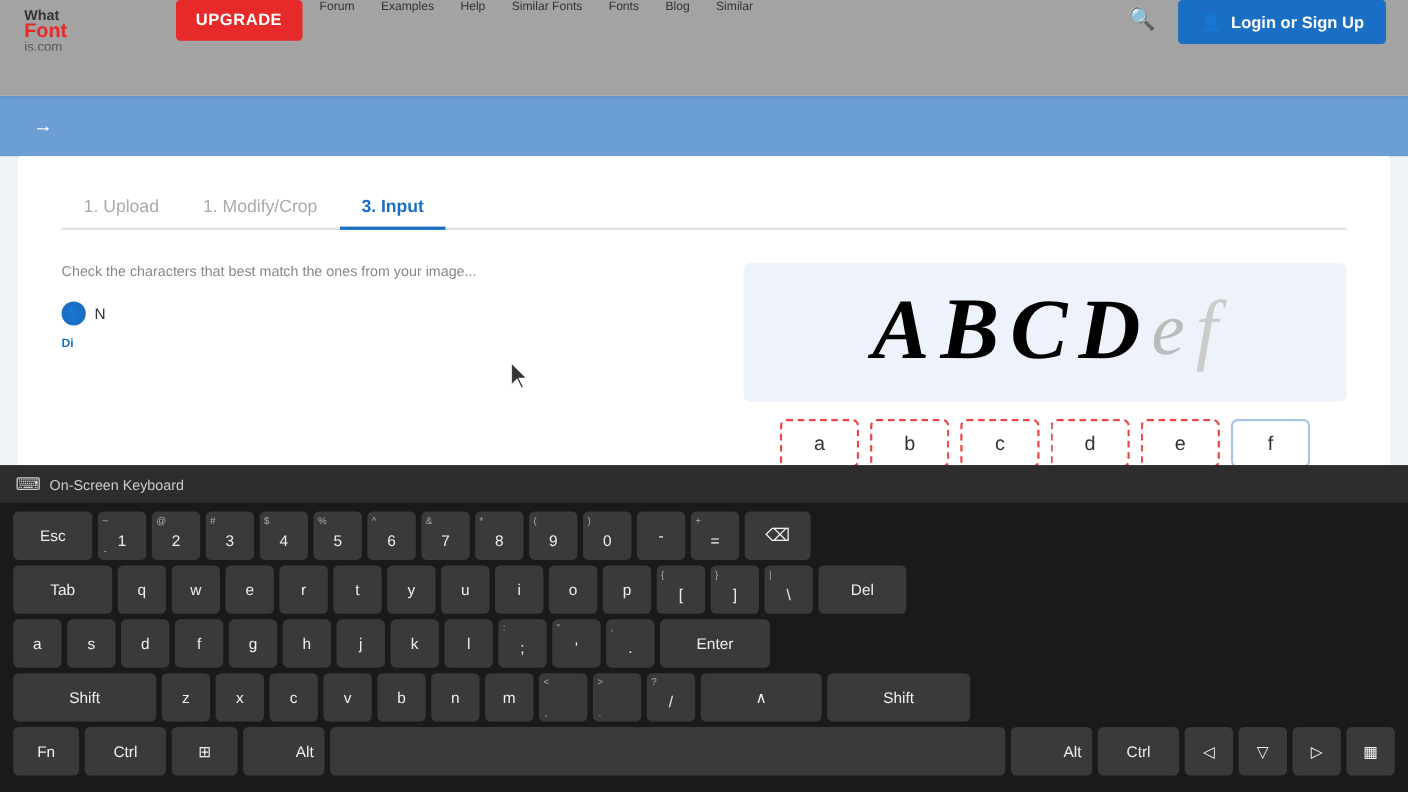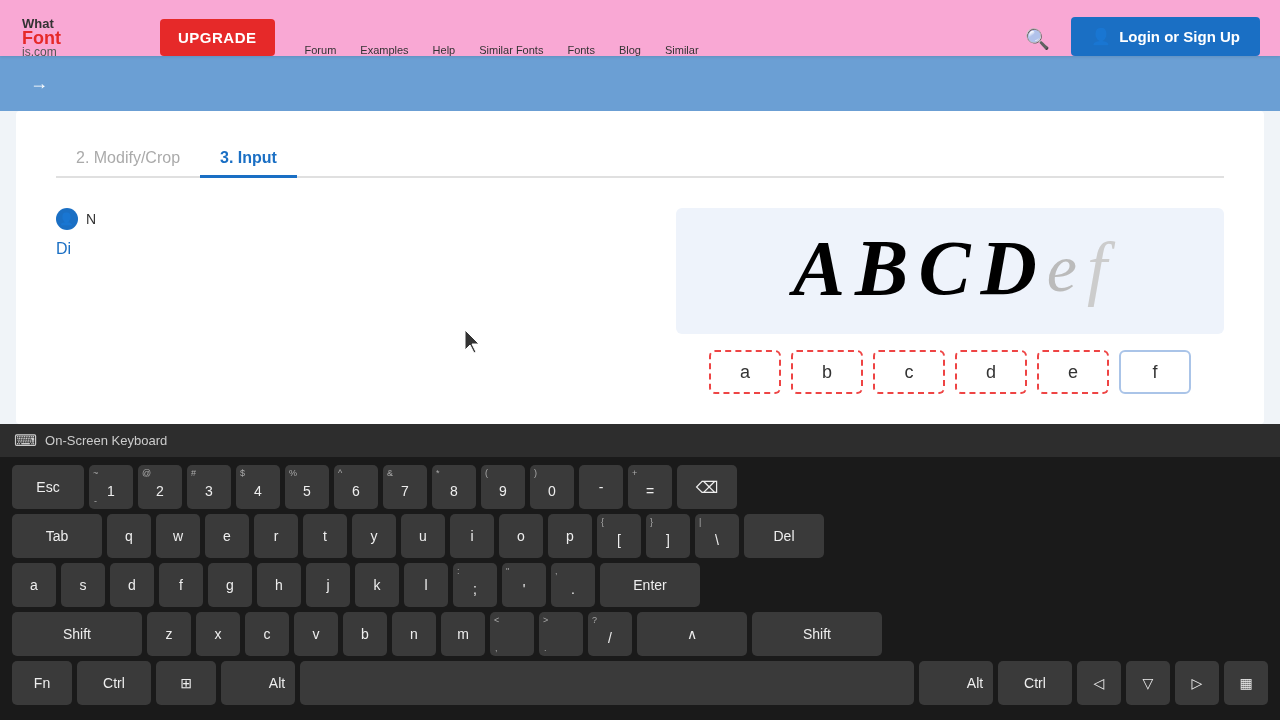--- a/index.html
+++ b/index.html
@@ -1,23 +1,23 @@
 <!DOCTYPE html>
 <html><head>
   <meta charset="utf-8">
   <style>
     * { box-sizing: border-box; margin: 0; padding: 0; }
     body { font-family: Arial, sans-serif; background: #f0f4f8; width: 1280px; height: 720px; overflow: hidden; position: relative; }
 
     
     .header {
-      background: #f9a8d4;
-      height: 56px;
-      display: flex;
-      align-items: flex-end;
+      background: #a3a3a3;
+      height: 87px;
+      display: flex;
+      align-items: flex-start;
       padding: 0 20px;
       box-shadow: 0 1px 3px rgba(0,0,0,0.1);
       position: relative;
       z-index: 10;
     }
     .logo-wrap {
       display: flex;
       align-items: center;
       margin-right: 40px;
     }
@@ -29,21 +29,21 @@
     }
     .upgrade-btn {
       background: #e62929;
       color: #fff;
       border: none;
       border-radius: 4px;
       padding: 10px 18px;
       font-size: 15px;
       font-weight: bold;
       cursor: pointer;
-      margin-right: 30px;
+      margin-right: 16px;
       letter-spacing: 0.5px;
     }
     .nav {
       display: flex;
       align-items: center;
       gap: 24px;
       flex: 1;
     }
     .nav a {
       color: #333;
@@ -156,22 +156,22 @@
       border-radius: 50%;
       display: flex;
       align-items: center;
       justify-content: center;
       color: #fff;
       font-size: 12px;
     }
 
     .dic-row {
       color: #1a6fc4;
-      font-size: 16px;
-      font-weight: normal;
+      font-size: 11px;
+      font-weight: bold;
     }
 
     
     .right-col {
       flex: 1;
     }
     .font-preview-box {
       background: #eef3fb;
       border-radius: 6px;
       padding: 20px 20px 10px 20px;
@@ -338,28 +338,32 @@
   </button>
 </header>
 
 <div class="blue-banner">
   <span class="banner-arrow">→</span>
 </div>
 
 <div class="main-content">
 
   <div class="tabs">
-    <a class="tab">2. Modify/Crop</a>
+    <a class="tab">1. Upload</a>
+    <a class="tab">1. Modify/Crop</a>
     <a class="tab active">3. Input</a>
   </div>
 
   <div class="content-grid">
 
     <div class="left-col">
 
+      <div style="margin-bottom:20px;">
+        <p style="color:#888; font-size:13px;">Check the characters that best match the ones from your image...</p>
+      </div>
 
       <div class="user-row">
         <div class="user-icon-sm">👤</div>
         <span style="color:#333; font-size:14px;">N</span>
       </div>
 
       <div class="dic-row">
         <span>Di</span>
       </div>
     </div>

